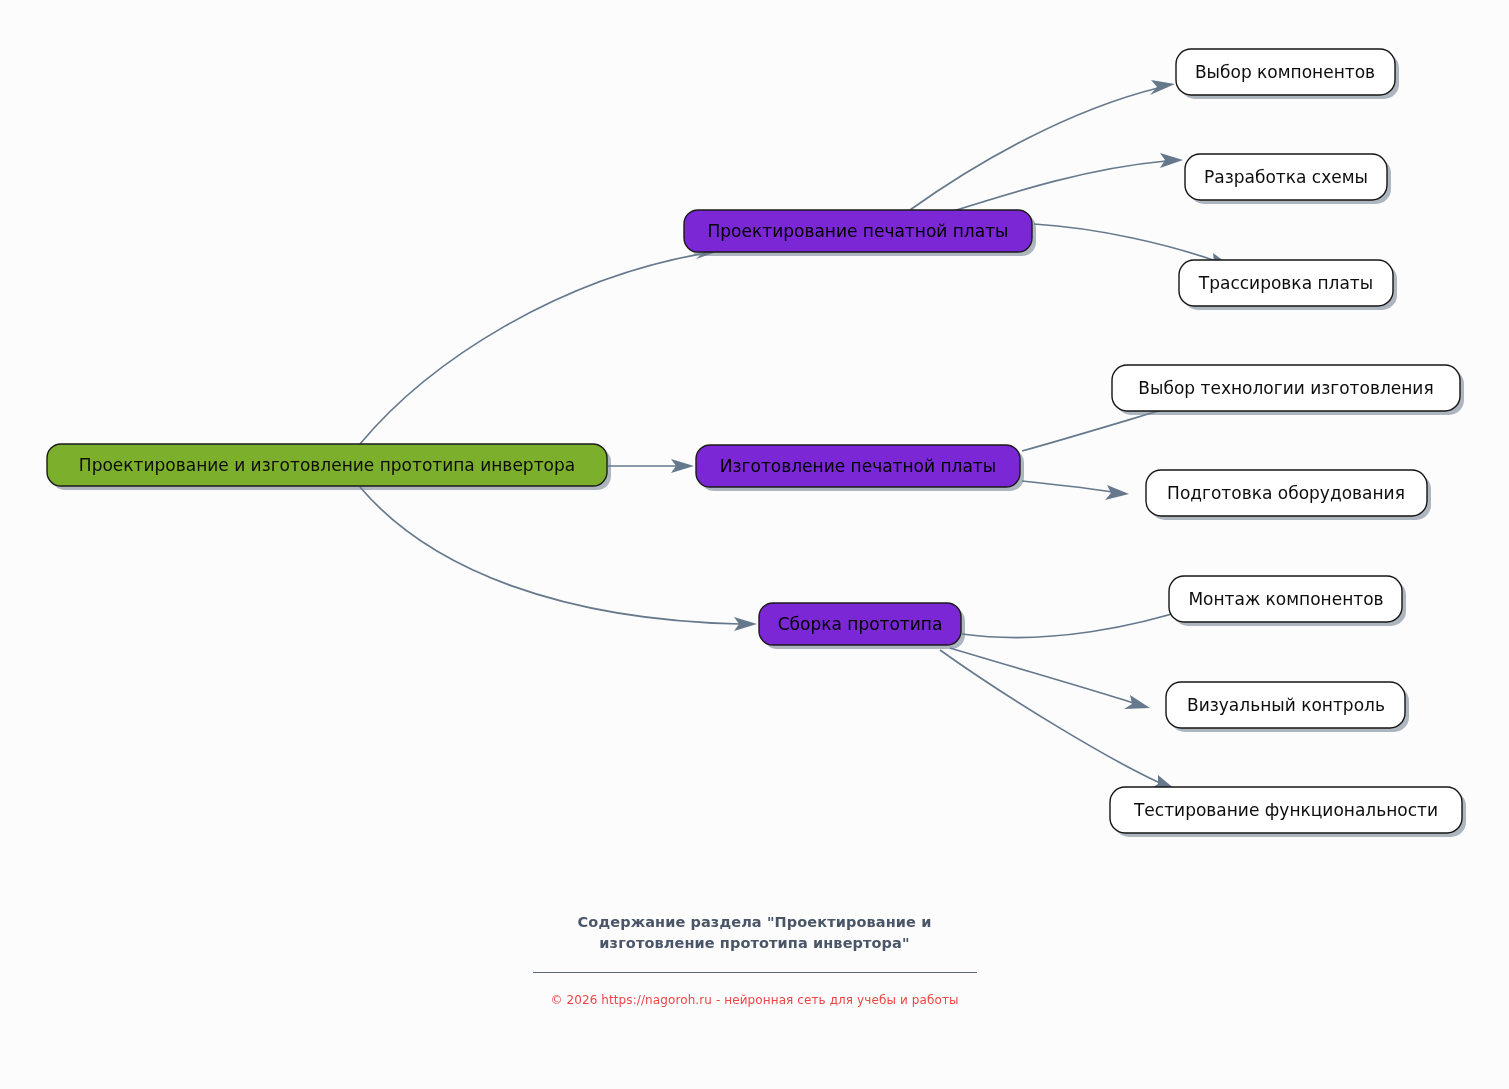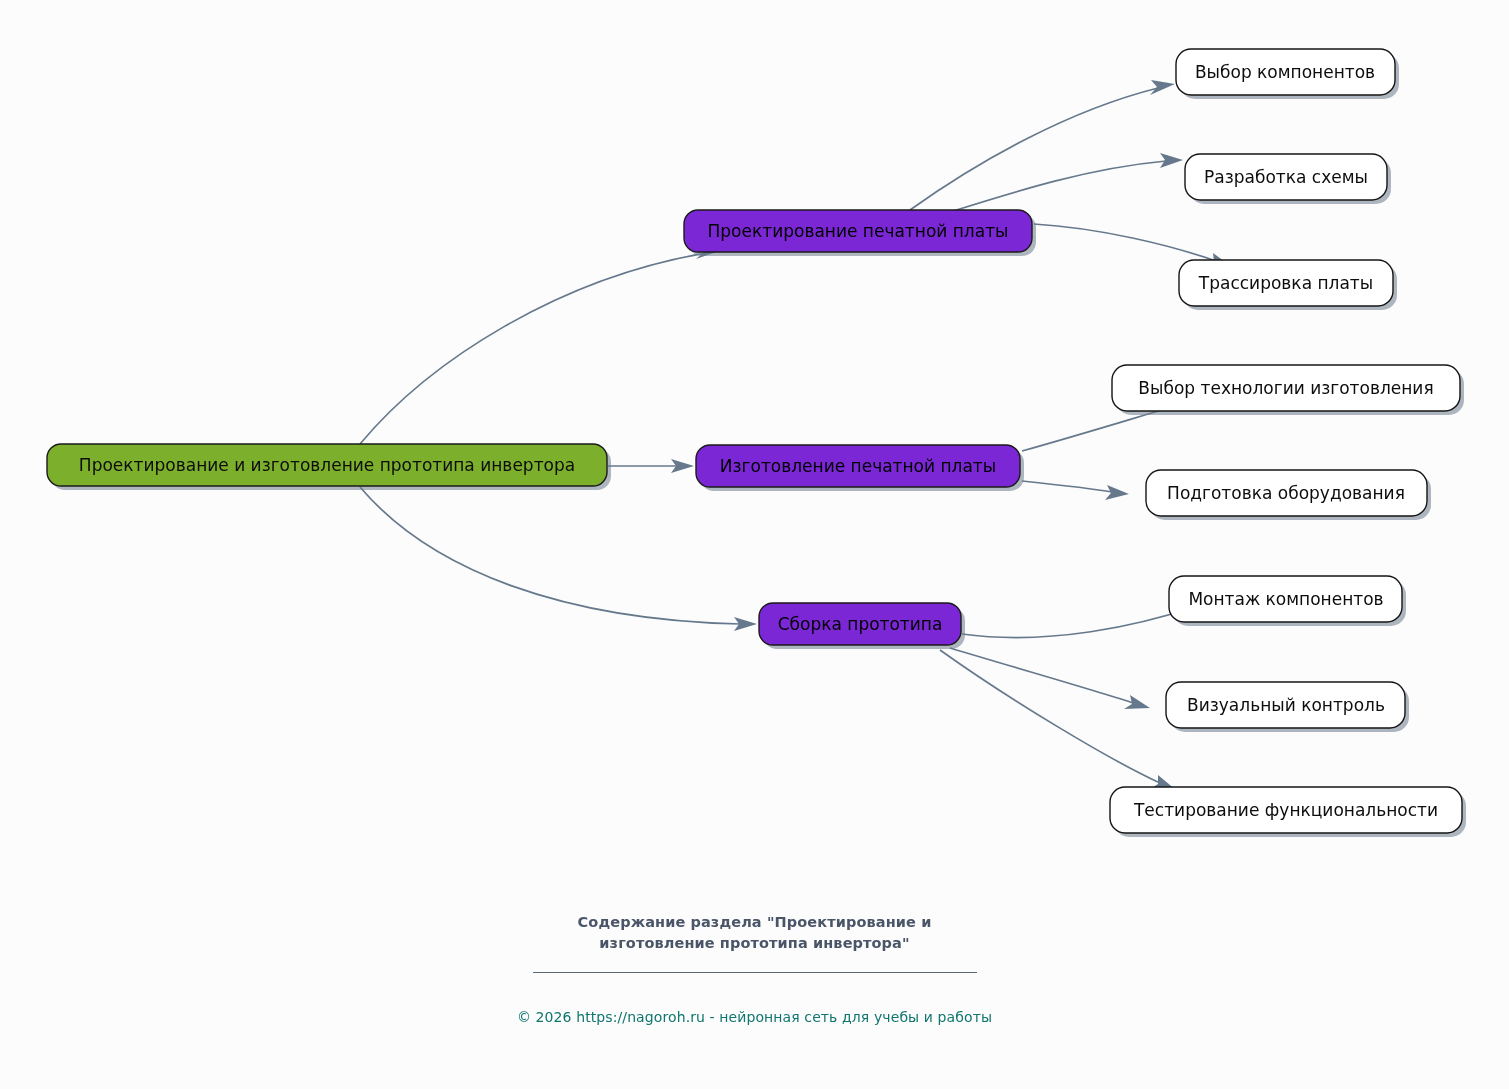--- a/index.html
+++ b/index.html
@@ -79,23 +79,23 @@
     letter-spacing: 0.1px;
   }
   .caption-divider {
     width: 444px;
     height: 1px;
     background: #5a6878;
     margin: 18px auto 0 auto;
   }
   .footer-line {
     font-family: "DejaVu Sans", "Liberation Sans", sans-serif;
-    font-size: 14px;
-    color: #0f766e;
-    margin-top: 36px;
+    font-size: 12px;
+    color: #ef4444;
+    margin-top: 20px;
     letter-spacing: 0.1px;
   }
 </style>
 </head>
 <body>
 
 <div id="canvas">
 
   <svg id="mindmap-svg" viewBox="0 0 1509 1089">
 

